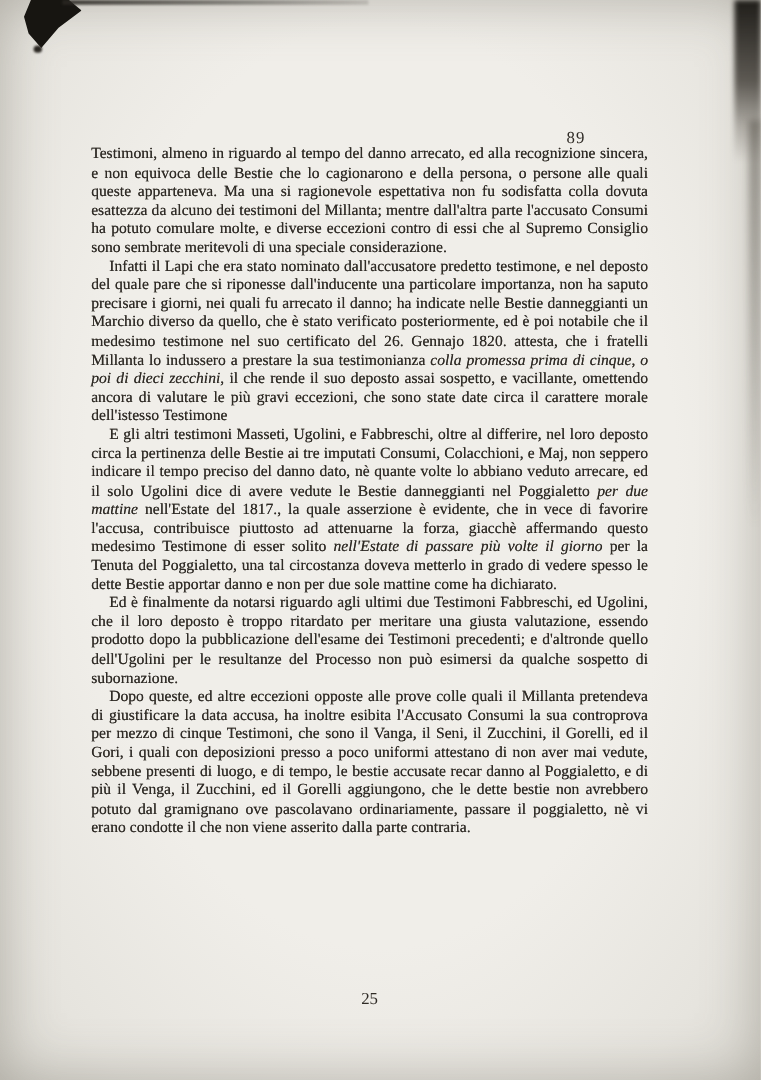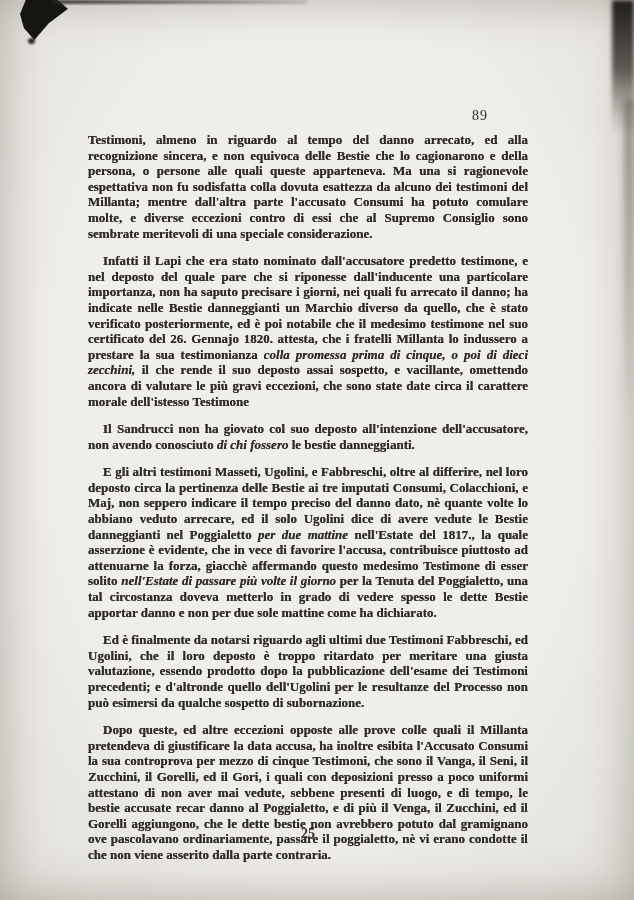--- a/index.html
+++ b/index.html
@@ -39,49 +39,48 @@
     background:linear-gradient(to bottom, rgba(80,76,68,0.5), rgba(80,76,68,0));
     filter:blur(3px);
   }
   
   .pagenum-top{
     position:absolute;left:440px;top:108px;
     font-size:14px;color:#2f2b26;letter-spacing:1px;margin-left:32px;
   }
   .pagenum-bottom{
     position:absolute;left:76px;top:826px;width:464px;text-align:center;
-    font-size:14px;color:#2f2b26;font-weight:bold;
+    font-size:14px;color:#2f2b26;
   }
   
   .text-block{
     position:absolute;left:76px;top:120px;width:464px;
     font-size:13px;line-height:15.6px;color:#2f2b26;
     text-align:justify;
     text-shadow:0 0 0.3px rgba(47,43,38,0.85);
     hyphens:auto;-webkit-hyphens:auto;
   }
-  .text-block p{margin:12px;padding:0;font-weight:bold;}
+  .text-block p{margin:0;padding:0;}
   .text-block p.indent{text-indent:15px;}
   .text-block em{font-style:italic;}
 </style>
 </head>
 <body>
 
 <div class="scan">
   <div class="corner-tl"></div>
   <div class="speck-1"></div>
   <div class="top-strip"></div>
   <div class="right-smudge"></div>
   <div class="right-faint"></div>
 
   <div class="pagenum-top">89</div>
 
   <div class="text-block">
       <p class="para"><span>Testimoni, almeno in riguardo al tempo del danno arrecato, ed alla recognizione sincera, e non equivoca delle Bestie che lo cagionarono e della persona, o persone alle quali queste apparteneva. Ma una si ragionevole espettativa non fu sodisfatta colla dovuta esattezza da alcuno dei testimoni del Millanta; mentre dall'altra parte l'accusato Consumi ha potuto comulare molte, e diverse eccezioni contro di essi che al Supremo Consiglio sono sembrate meritevoli di una speciale considerazione.</span></p>
       <p class="para indent"><span>Infatti il Lapi che era stato nominato dall'accusatore predetto testimone, e nel deposto del quale pare che si riponesse dall'inducente una particolare importanza, non ha saputo precisare i giorni, nei quali fu arrecato il danno; ha indicate nelle Bestie danneggianti un Marchio diverso da quello, che è stato verificato posteriormente, ed è poi notabile che il medesimo testimone nel suo certificato del 26. Gennajo 1820. attesta, che i fratelli Millanta lo indussero a prestare la sua testimonianza </span><em>colla promessa prima di cinque, o poi di dieci zecchini,</em><span> il che rende il suo deposto assai sospetto, e vacillante, omettendo ancora di valutare le più gravi eccezioni, che sono state date circa il carattere morale dell'istesso Testimone</span></p>
-      <p class="para indent"><span>Il Sandrucci non ha giovato col suo deposto all'intenzione dell'accusatore, non avendo conosciuto </span><em>di chi fossero</em><span> le bestie danneggianti.</span></p>
       <p class="para indent"><span>E gli altri testimoni Masseti, Ugolini, e Fabbreschi, oltre al differire, nel loro deposto circa la pertinenza delle Bestie ai tre imputati Consumi, Colacchioni, e Maj, non seppero indicare il tempo preciso del danno dato, nè quante volte lo abbiano veduto arrecare, ed il solo Ugolini dice di avere vedute le Bestie danneggianti nel Poggialetto </span><em>per due mattine</em><span> nell'Estate del 1817., la quale asserzione è evidente, che in vece di favorire l'accusa, contribuisce piuttosto ad attenuarne la forza, giacchè affermando questo medesimo Testimone di esser solito </span><em>nell'Estate di passare più volte il giorno</em><span> per la Tenuta del Poggialetto, una tal circostanza doveva metterlo in grado di vedere spesso le dette Bestie apportar danno e non per due sole mattine come ha dichiarato.</span></p>
       <p class="para indent"><span>Ed è finalmente da notarsi riguardo agli ultimi due Testimoni Fabbreschi, ed Ugolini, che il loro deposto è troppo ritardato per meritare una giusta valutazione, essendo prodotto dopo la pubblicazione dell'esame dei Testimoni precedenti; e d'altronde quello dell'Ugolini per le resultanze del Processo non può esimersi da qualche sospetto di subornazione.</span></p>
       <p class="para indent"><span>Dopo queste, ed altre eccezioni opposte alle prove colle quali il Millanta pretendeva di giustificare la data accusa, ha inoltre esibita l'Accusato Consumi la sua controprova per mezzo di cinque Testimoni, che sono il Vanga, il Seni, il Zucchini, il Gorelli, ed il Gori, i quali con deposizioni presso a poco uniformi attestano di non aver mai vedute, sebbene presenti di luogo, e di tempo, le bestie accusate recar danno al Poggialetto, e di più il Venga, il Zucchini, ed il Gorelli aggiungono, che le dette bestie non avrebbero potuto dal gramignano ove pascolavano ordinariamente, passare il poggialetto, nè vi erano condotte il che non viene asserito dalla parte contraria.</span></p>
     </div>
 
   <div class="pagenum-bottom">25</div>
 </div>
 
 </body></html>

